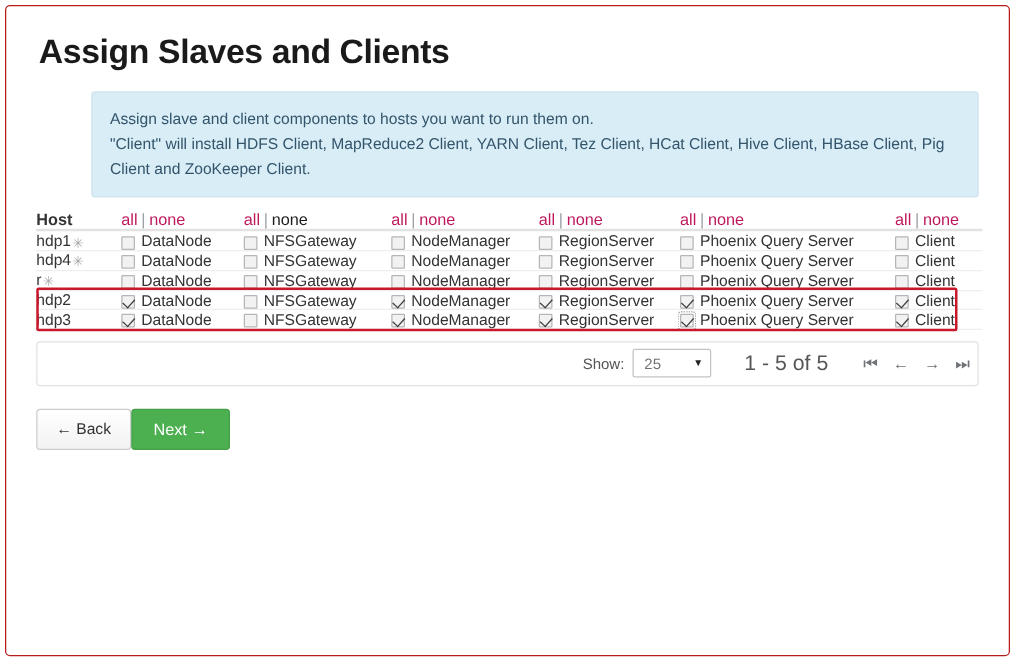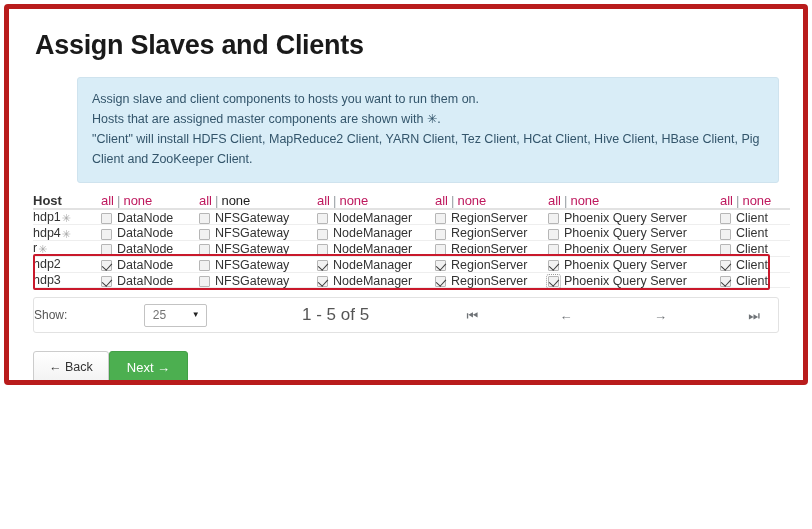--- a/index.html
+++ b/index.html
@@ -6,23 +6,23 @@
   html, body {
     margin: 0; padding: 0;
     width: 812px; height: 529px;
     background: #ffffff;
     font-family: "Liberation Sans", sans-serif;
     -webkit-font-smoothing: antialiased;
   }
   .page-card {
     position: absolute;
     left: 4px; top: 4px;
-    width: 804px; height: 381px;
+    width: 804px; height: 521px;
     background: #fff;
-    border: 5px solid #b91c1c;
+    border: 1px solid #b91c1c;
     border-radius: 4px;
     overflow: hidden;
   }
   .inner {
     padding: 18px 24px 0 24px;
   }
   
   .page-title {
     font-size: 27px;
     font-weight: bold;
@@ -131,22 +131,21 @@
     z-index: 5;
   }
   
   .tbl-footer {
     border: 1px solid #e2e2e2;
     border-radius: 3px;
     height: 36px;
     margin-top: 9px;
     display: flex;
     align-items: center;
-    justify-content: space-between;
-    padding-right: 12px;
+    justify-content: flex-end;
     font-size: 12px;
     color: #555;
   }
   .show-label { margin-right: 7px; color: #555; font-size: 12px; }
   .show-select {
     appearance: none;
     -webkit-appearance: none;
     width: 63px; height: 23px;
     border: 1px solid #c3c3c3;
     border-radius: 2px;
@@ -208,21 +207,20 @@
 </head>
 <body>
 
 <div class="page-card">
   <div class="inner">
 
     <div class="page-title">Assign Slaves and Clients</div>
 
     <div class="alert-info">
       <span class="ln">Assign slave and client components to hosts you want to run them on.</span>
-      <span class="ln">Hosts that are assigned master components are shown with ✳.</span>
       <span class="ln">"Client" will install HDFS Client, MapReduce2 Client, YARN Client, Tez Client, HCat Client, Hive Client, HBase Client, Pig Client and ZooKeeper Client.</span>
     </div>
 
     <div style="position:relative;">
       <table class="assign-table">
         <colgroup>
           <col style="width:68px">
           <col style="width:98px">
           <col style="width:118px">
           <col style="width:118px">

